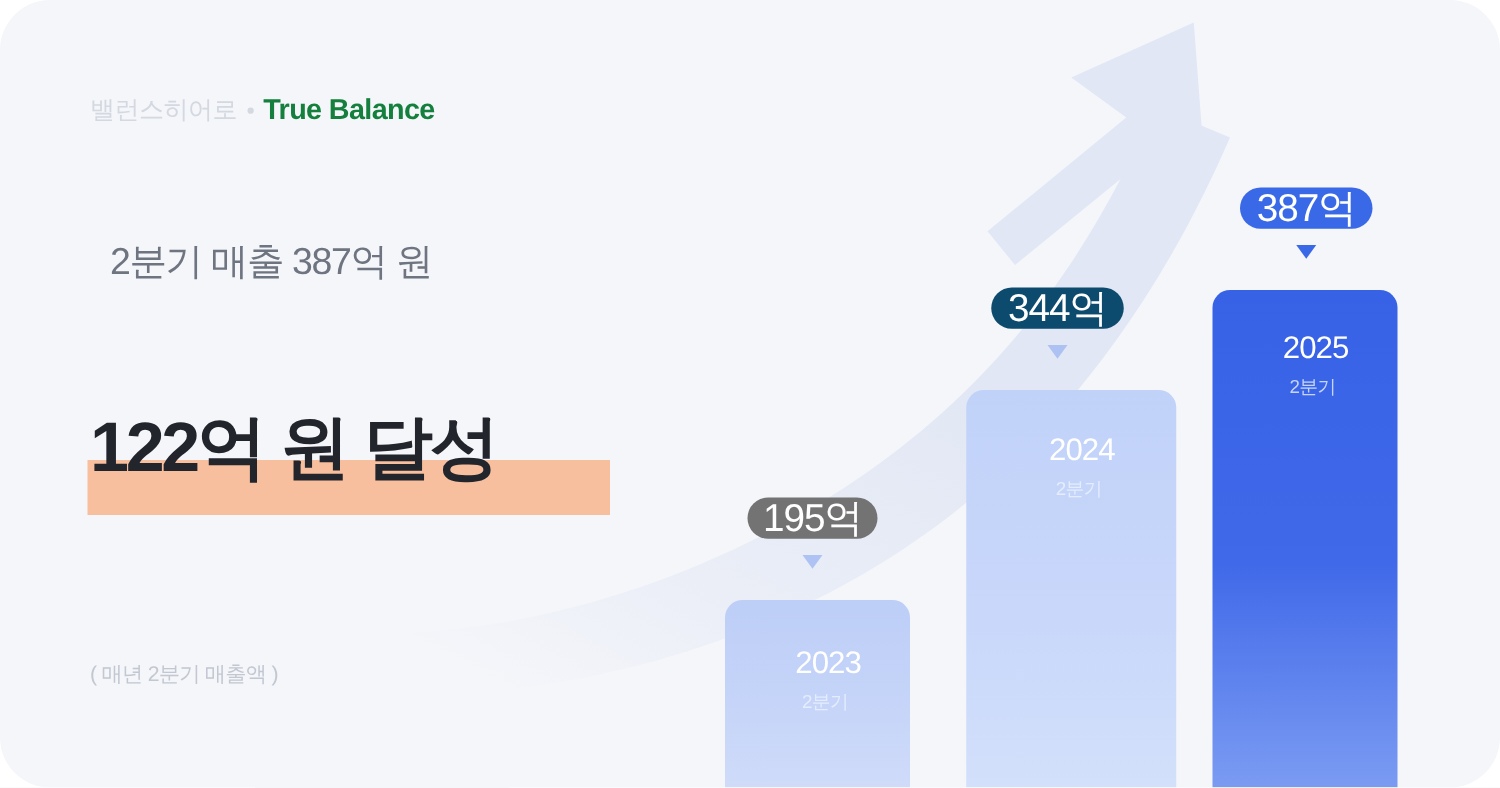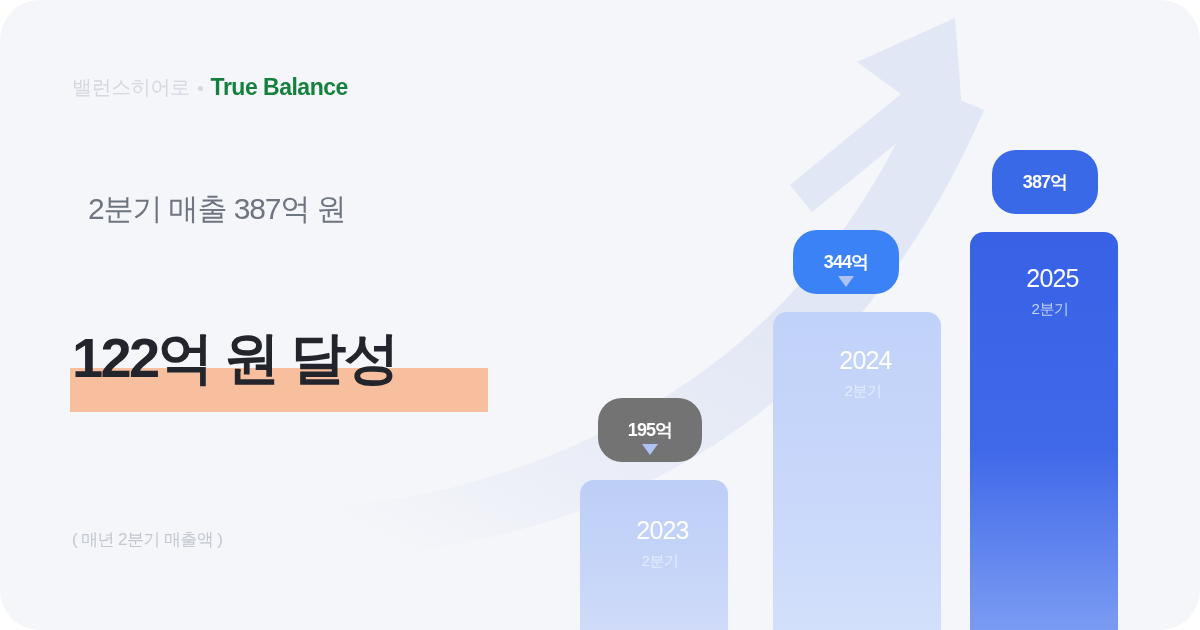--- a/index.html
+++ b/index.html
@@ -95,25 +95,25 @@
   }
   .bar-q {
     position:absolute; left:12px; right:0;
     text-align:center;
     font-size:15px; font-weight:400;
     letter-spacing:-0.5px;
   }
 
   .bubble {
     position:absolute;
-    height:64px;
+    height:33px;
     border-radius:24px;
     display:flex; align-items:center; justify-content:center;
     color:#ffffff;
-    font-size:18px; font-weight:bold;
+    font-size:31px; font-weight:normal;
     letter-spacing:-0.9px;
     white-space:nowrap;
   }
   .bubble .tail {
     position:absolute;
     left:50%; top:46px;
     width:0; height:0;
     transform:translateX(-50%);
     border-left:8px solid transparent;
     border-right:8px solid transparent;
@@ -176,21 +176,21 @@
     </div>
     <div class="bubble" style="left:598px; top:398px; width:104px; background:#737373;">
       <span>195억</span>
       <span class="tail" style="border-top:11px solid #aec2f3;"></span>
     </div>
 
     <div class="bar" style="left:773px; width:168px; height:318px; background:linear-gradient(180deg,#c1d2f9 0%,#c8d7fa 55%,#d2e0fb 100%);">
       <div class="bar-year" style="top:34px; color:#ffffff;">2024</div>
       <div class="bar-q" style="top:70px; color:#e4ecfd;">2분기</div>
     </div>
-    <div class="bubble" style="left:793px; top:230px; width:106px; background:#3b82f6;">
+    <div class="bubble" style="left:793px; top:230px; width:106px; background:#0c4a6e;">
       <span>344억</span>
       <span class="tail" style="border-top:11px solid #adc1f2;"></span>
     </div>
 
     <div class="bar" style="left:970px; width:148px; height:398px; background:linear-gradient(180deg,#3762e6 0%,#4069e9 55%,#7b9bf2 100%);">
       <div class="bar-year" style="top:32px; color:#ffffff;">2025</div>
       <div class="bar-q" style="top:68px; color:#c6d4f6;">2분기</div>
     </div>
     <div class="bubble" style="left:992px; top:150px; width:106px; background:#3a69e8;">
       <span>387억</span>

